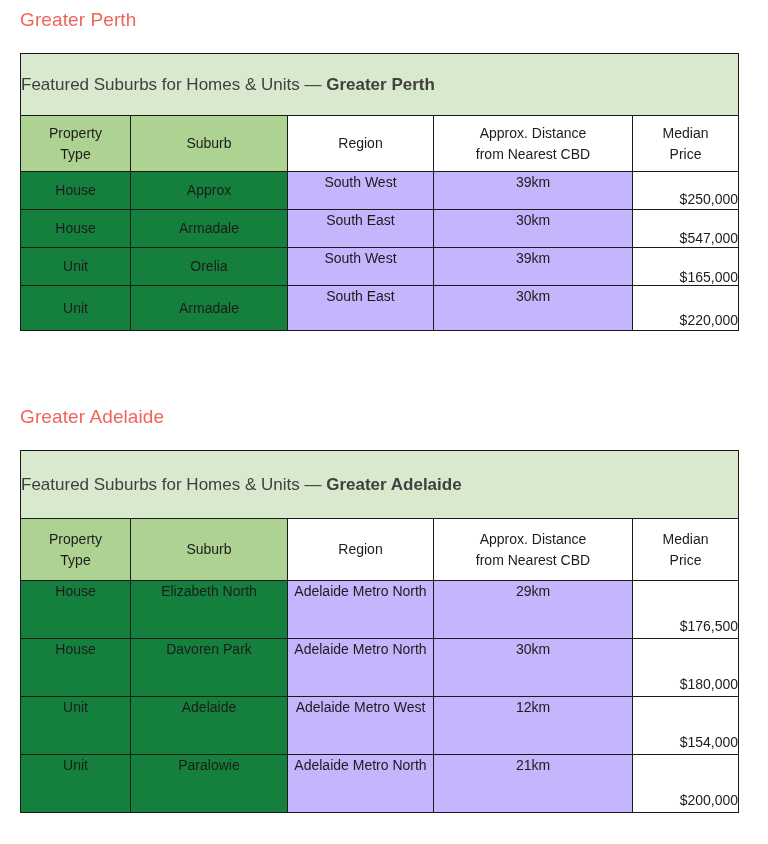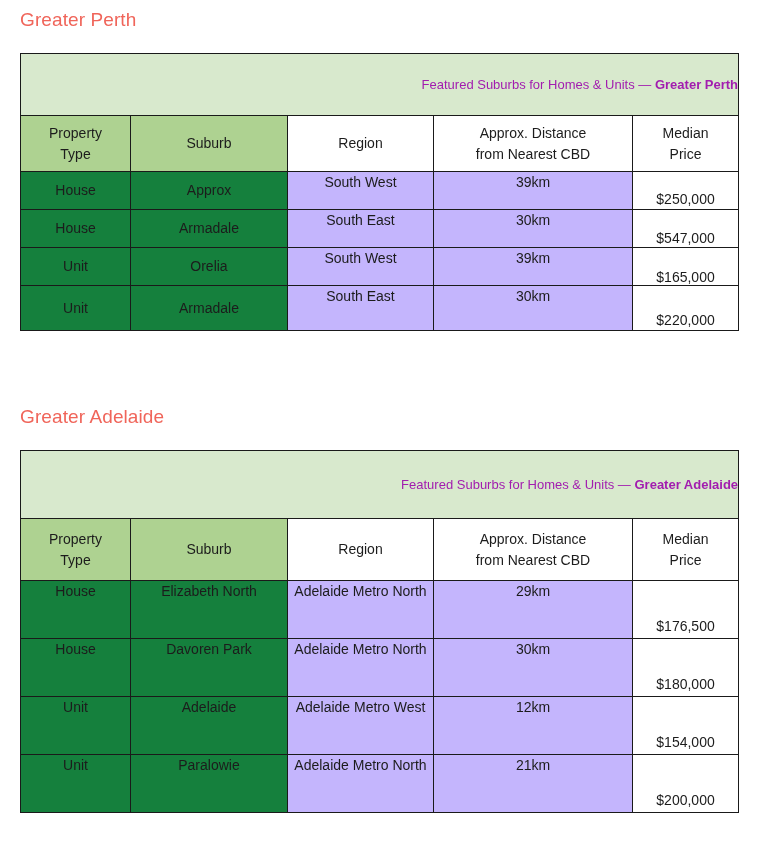--- a/index.html
+++ b/index.html
@@ -39,24 +39,24 @@
   table.suburb-table td,
   table.suburb-table th {
     border: 1px solid #1a1a1a;
     padding: 0;
     font-weight: 400;
     vertical-align: top;
   }
 
   .banner-cell {
     background: #d8e9cd;
-    text-align: right;
+    text-align: left;
     vertical-align: middle !important;
-    font-size: 13px;
-    color: #a21caf;
+    font-size: 17px;
+    color: #404040;
   }
   .banner-cell .bold { font-weight: bold; }
 
   .col-head {
     background: #ffffff;
     text-align: center;
     vertical-align: middle !important;
     font-size: 14px;
     line-height: 1.45;
     color: #1c1c1c;
@@ -70,21 +70,21 @@
     color: #1c1c1c;
     background: #c4b5fd;
   }
   .cell.green { background: #15803d; }
   .cell.mid { vertical-align: middle !important; }
   .cell.topalign { vertical-align: top !important; }
 
   
   .price-cell {
     background: #ffffff;
-    text-align: center;
+    text-align: right;
     vertical-align: bottom !important;
     font-size: 14px;
     color: #1c1c1c;
   }
   .price-cell .price-text { display: block; }
 
   
   #perth-heading { top: 9px; }
   #perth-table   { top: 53px; }
   #perth-table .banner-row td { height: 61px; }

